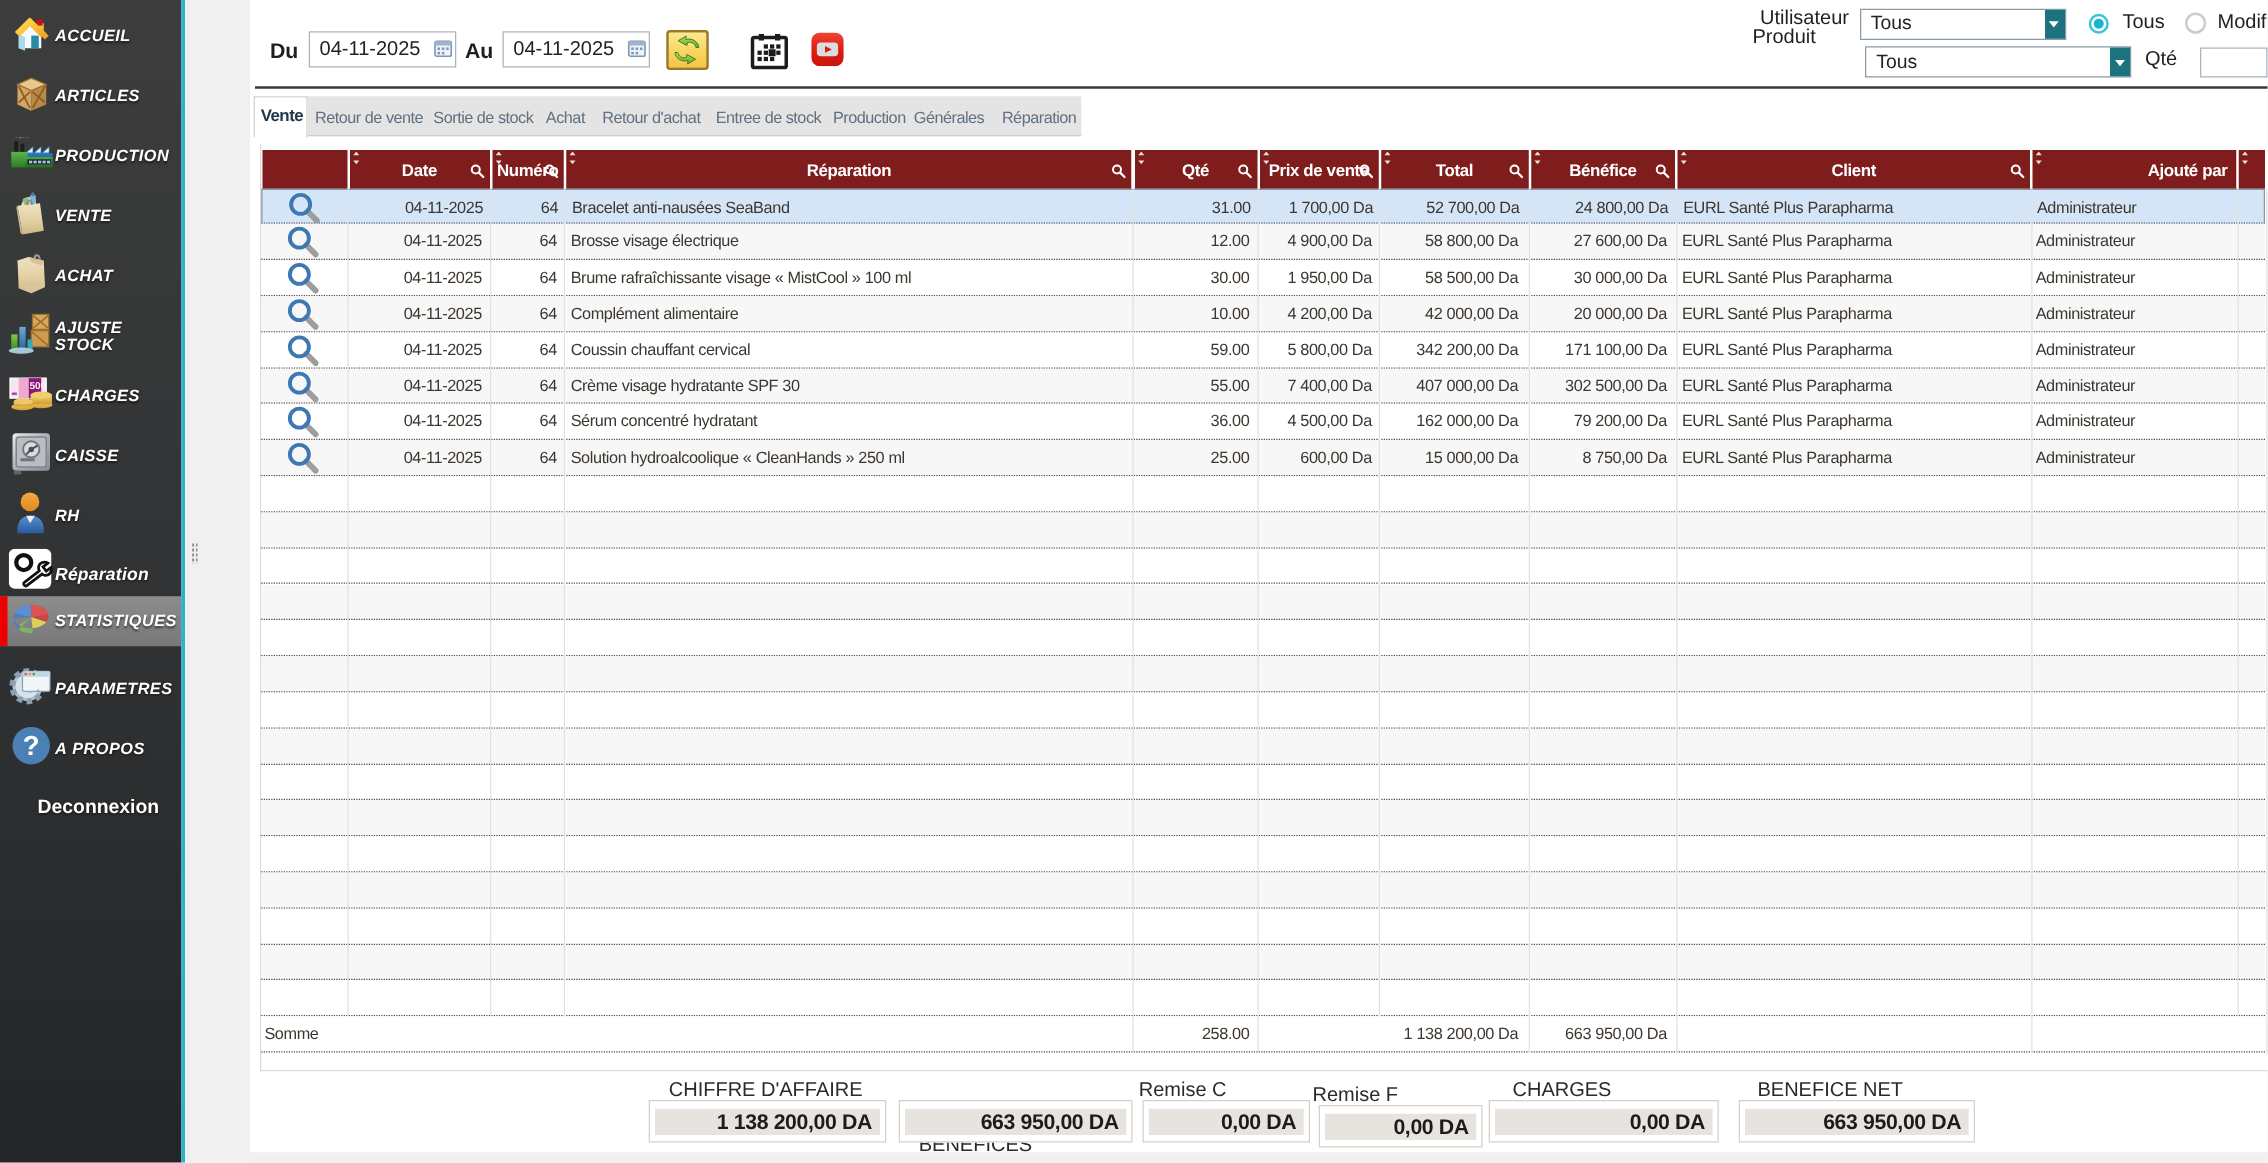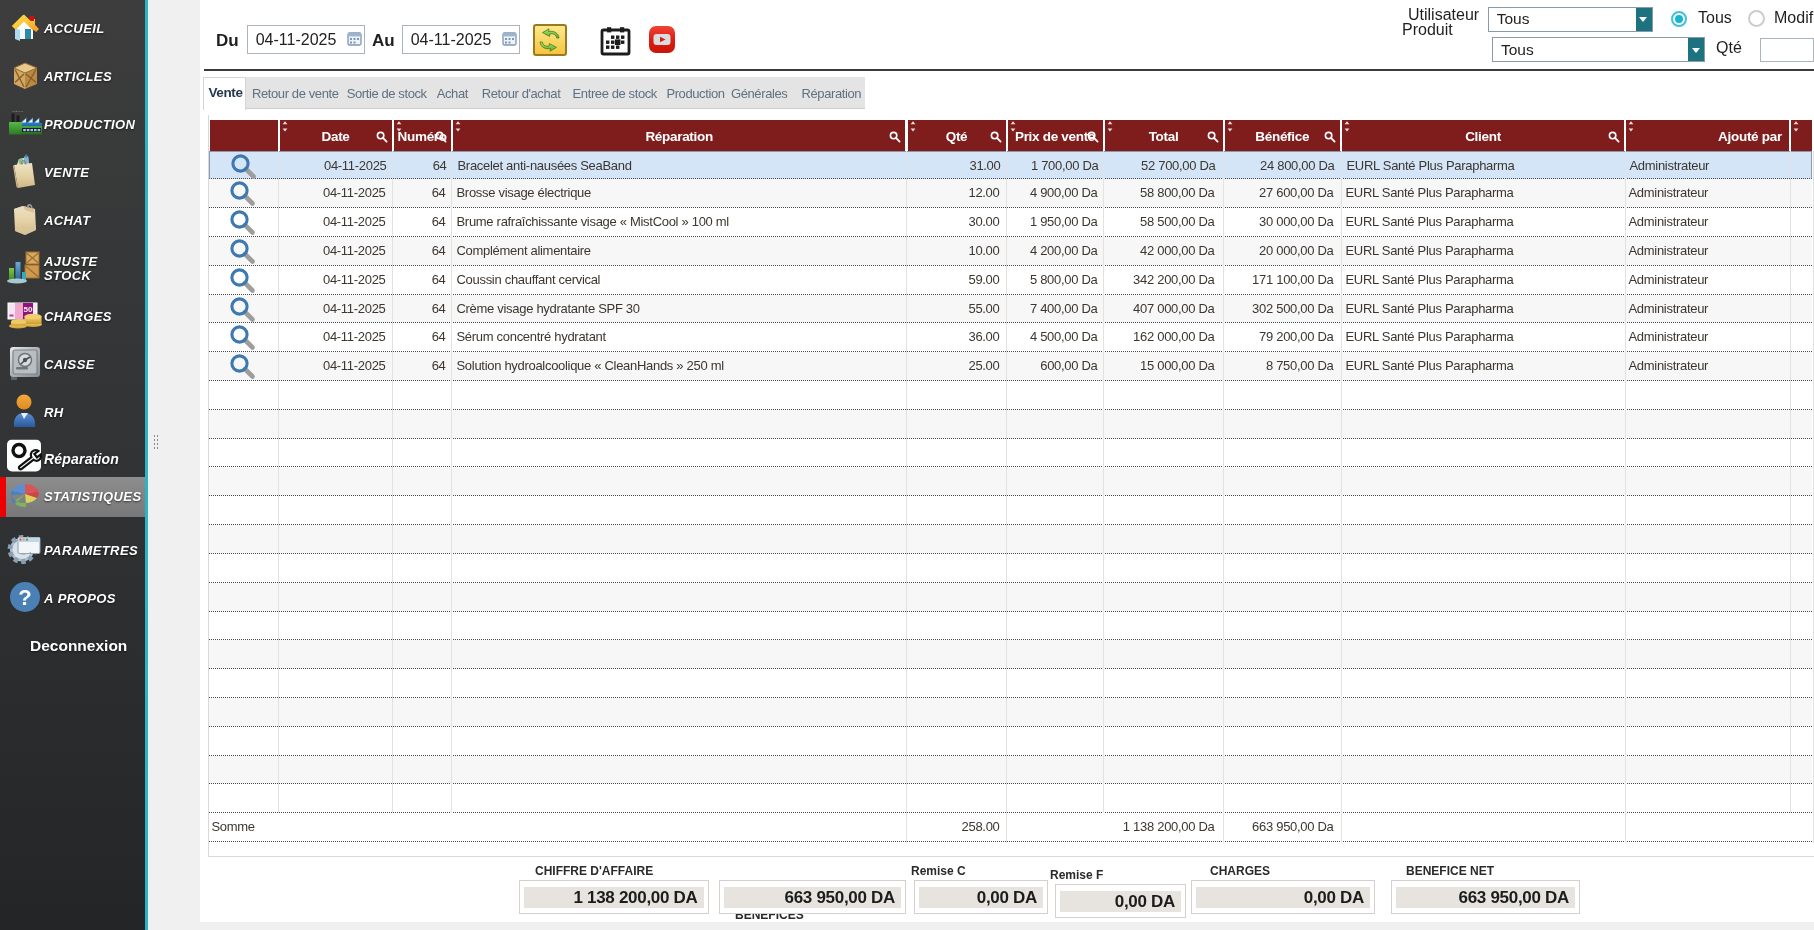--- a/index.html
+++ b/index.html
@@ -69,21 +69,21 @@
 .cn { left:184px; width:53px; text-align:right; }
 .cg { left:248px; }
 .cq { left:698px; width:93px; text-align:right; }
 .cp { left:798px; width:91px; text-align:right; }
 .ct { left:895px; width:111px; text-align:right; }
 .cb { left:1015px; width:110px; text-align:right; }
 .cc { left:1137px; }
 .ca { left:1420px; }
 
 
-.slab { position:absolute; font-size:12px; font-weight:bold; color:#2a2a2a; letter-spacing:0; }
+.slab { position:absolute; font-size:16px; font-weight:normal; color:#2a2a2a; letter-spacing:0; }
 .sbox { position:absolute; height:34px; background:#fff; border:1px solid #d5d0cb; padding:6px 4px 0 4px; }
 .sval { height:21px; background:#e7e3df; text-align:right; font-size:17px; font-weight:bold; color:#1c1c1c; line-height:21px; padding-right:6px; letter-spacing:-0.3px; }
 </style></head>
 <body>
 <svg width="0" height="0" style="position:absolute">
 <defs>
 <linearGradient id="gr-roof" x1="0" y1="0" x2="1" y2="1">
 <stop offset="0" stop-color="#ffe14d"></stop>
         <stop offset="0.5" stop-color="#fdc63a"></stop>
         <stop offset="1" stop-color="#f09a28"></stop>

